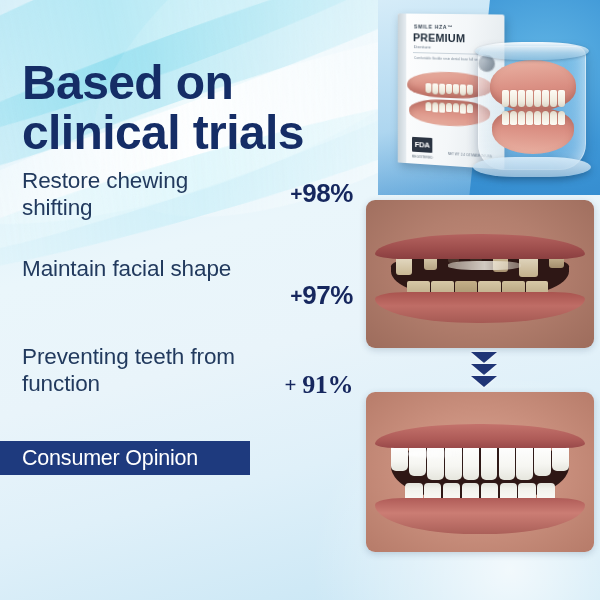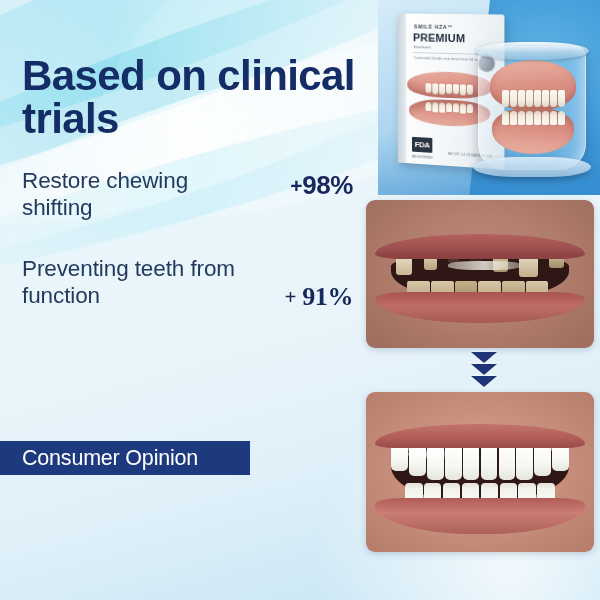--- a/index.html
+++ b/index.html
@@ -74,21 +74,21 @@
     position: absolute; right: -120px; bottom: -160px;
     width: 420px; height: 380px; border-radius: 50%;
     background: radial-gradient(circle, rgba(255,255,255,.75) 0%, rgba(255,255,255,0) 70%);
   }
 
   
   .headline {
     position: absolute;
     left: 22px; top: 26px;
     width: 350px;
-    font-size: 42px;
+    font-size: 48px;
     line-height: 1.03;
     font-weight: bold;
     color: #152d66;
     letter-spacing: -0.6px;
   }
 
   
   .benefits {
     position: absolute;
     left: 20px; top: 168px;
@@ -115,21 +115,21 @@
     font-weight: bold;
     color: #16275e;
     letter-spacing: -0.4px;
     white-space: nowrap;
   }
   .benefit-pct .plus {
     font-size: 21px;
     font-weight: bold;
     vertical-align: 1px;
   }
-  .b1 .benefit-pct { top: 2px; }
+  .b1 .benefit-pct { top: 10px; }
   .b2 .benefit-pct { top: 24px; }
   .b3 .benefit-pct { top: 26px; font-family: Liberation Serif, serif; }
 
   
   .opinion-banner {
     position: absolute;
     left: 0; top: 441px;
     width: 250px;
     height: 34px;
     background: #1e3a7e;
@@ -454,20 +454,24 @@
 
   <h1 class="headline">Based on clinical trials</h1>
 
   <div class="benefits">
 
     <div class="benefit b1">
       <div class="benefit-label">Restore chewing shifting</div>
       <div class="benefit-pct"><span class="plus">+</span><span>98%</span></div>
     </div>
 
+    <div class="benefit b2">
+      <div class="benefit-label">Maintain facial shape</div>
+      <div class="benefit-pct"><span class="plus">+</span><span>97%</span></div>
+    </div>
 
     <div class="benefit b3">
       <div class="benefit-label">Preventing teeth from function</div>
       <div class="benefit-pct"><span class="plus">+</span>&nbsp;<span>91%</span></div>
     </div>
 
   </div>
 
   <div class="opinion-banner">
     <span>Consumer Opinion</span>

